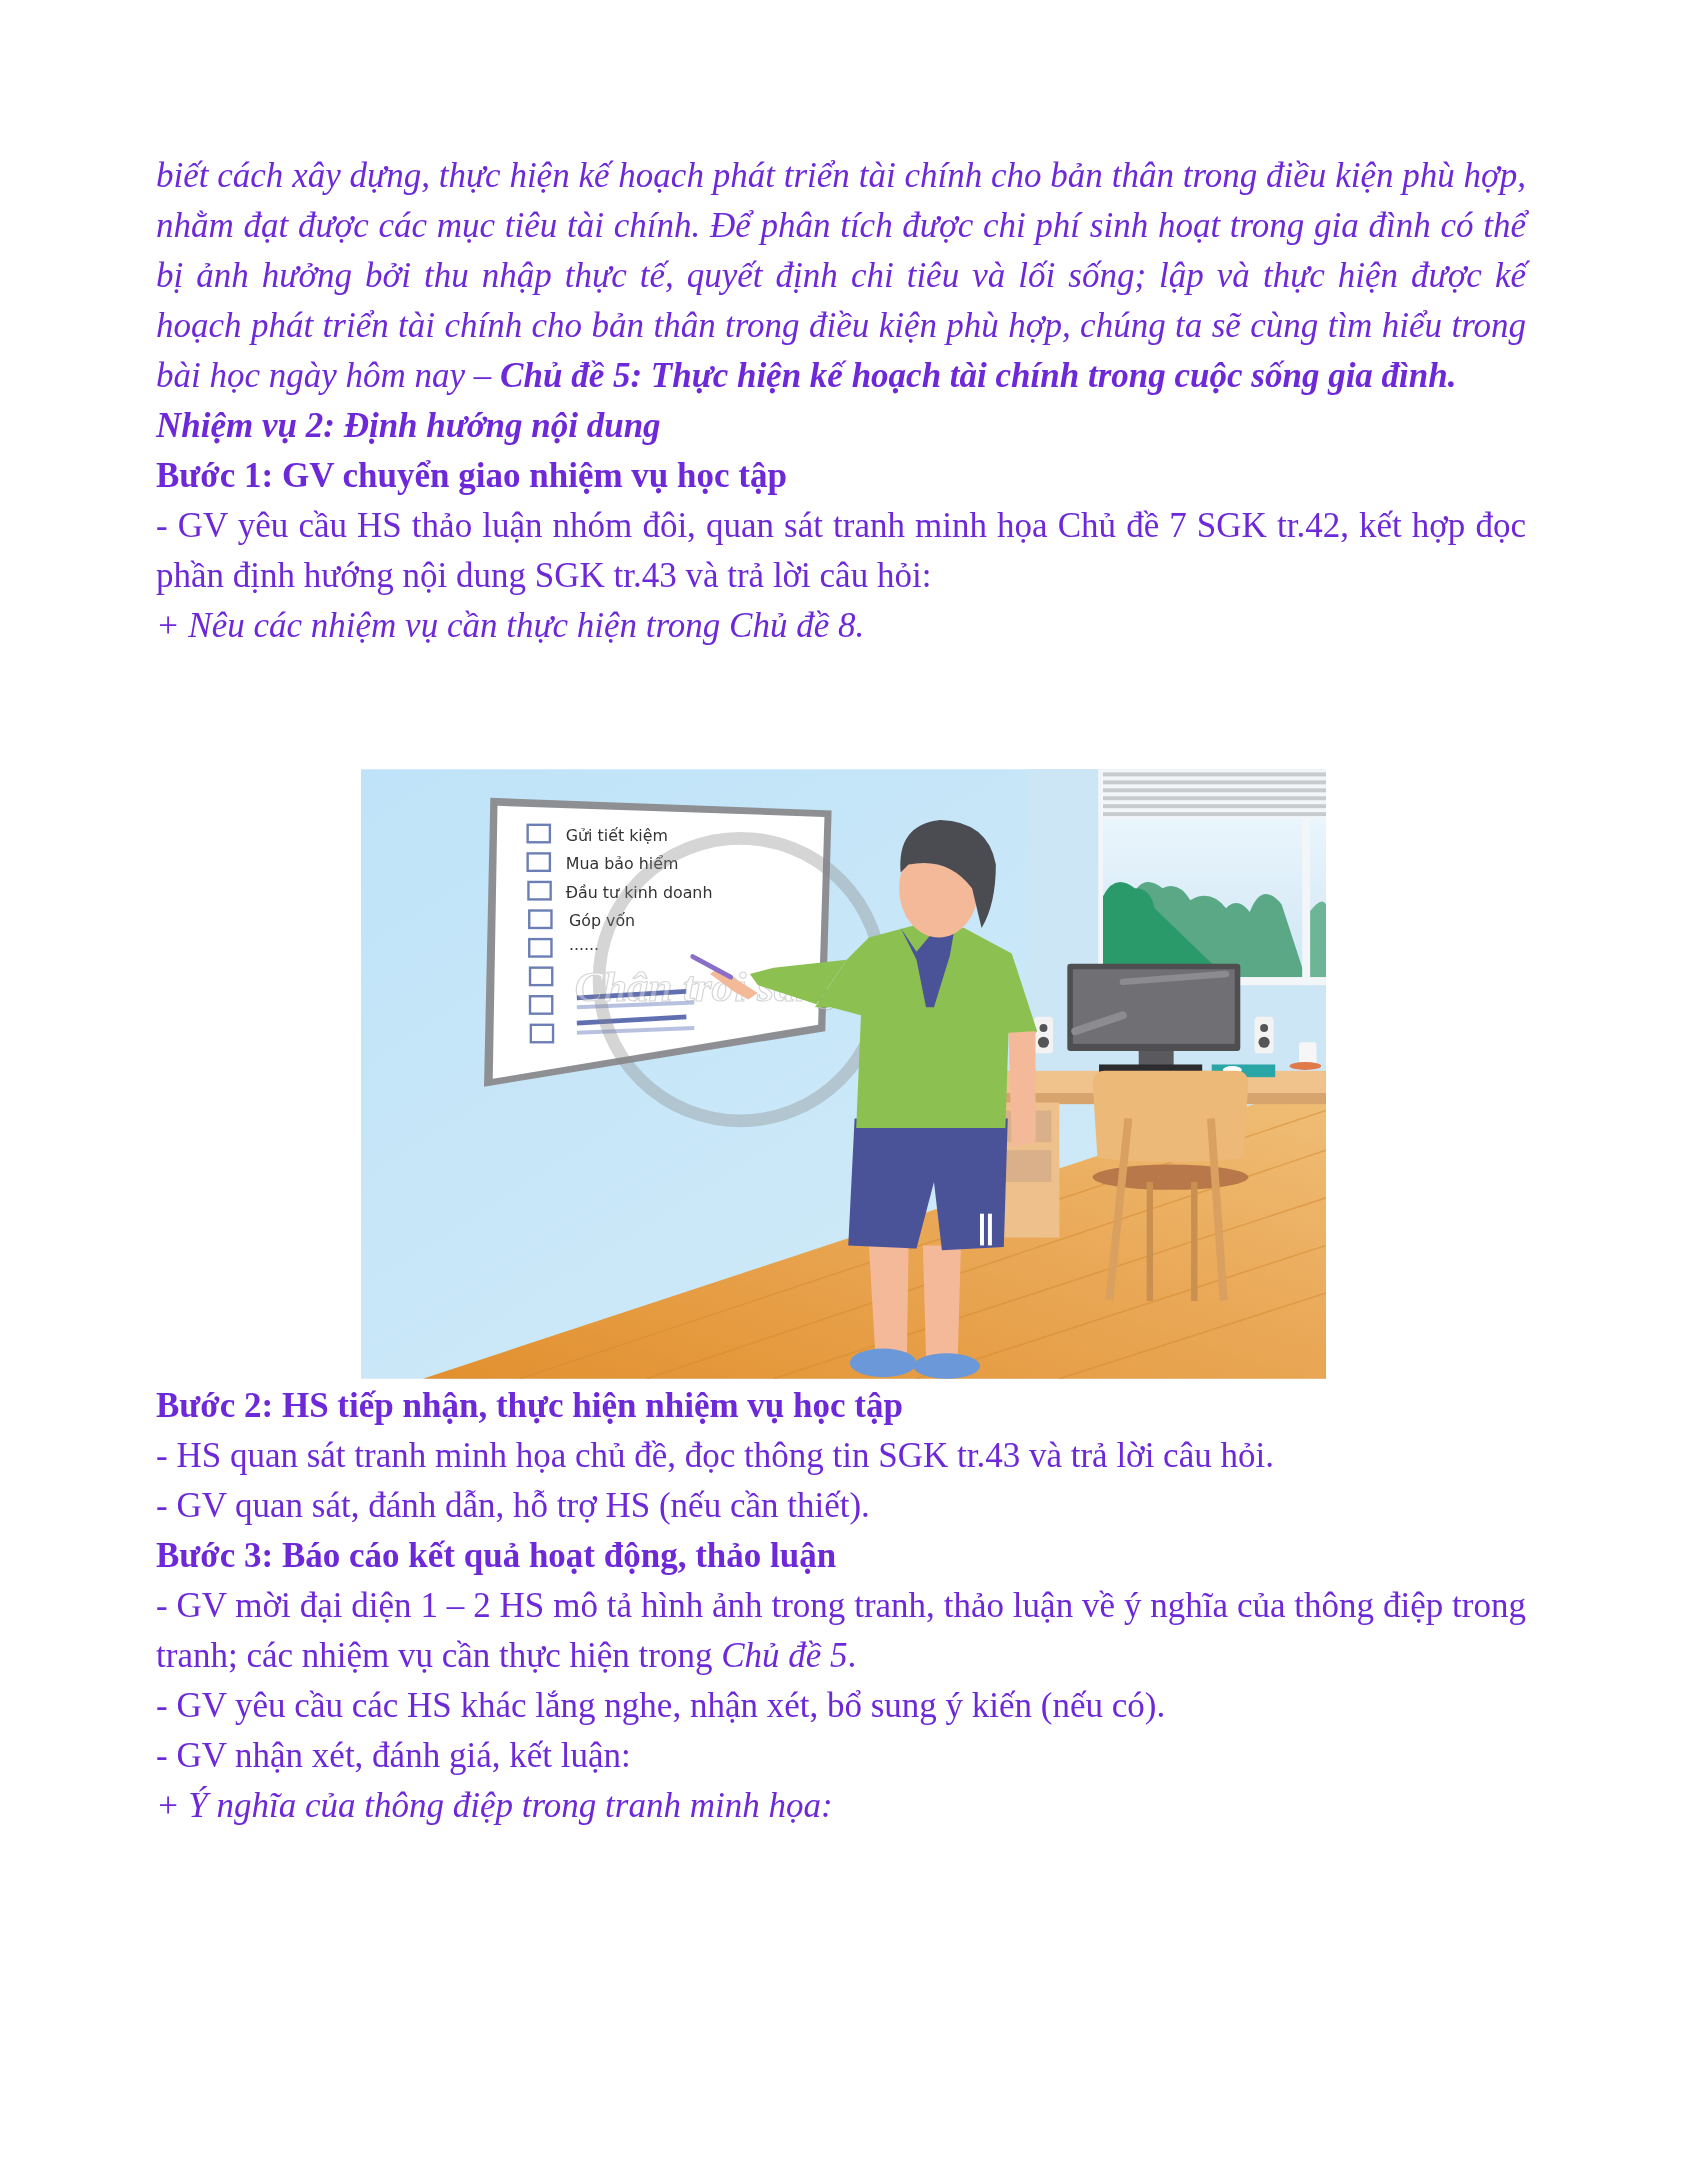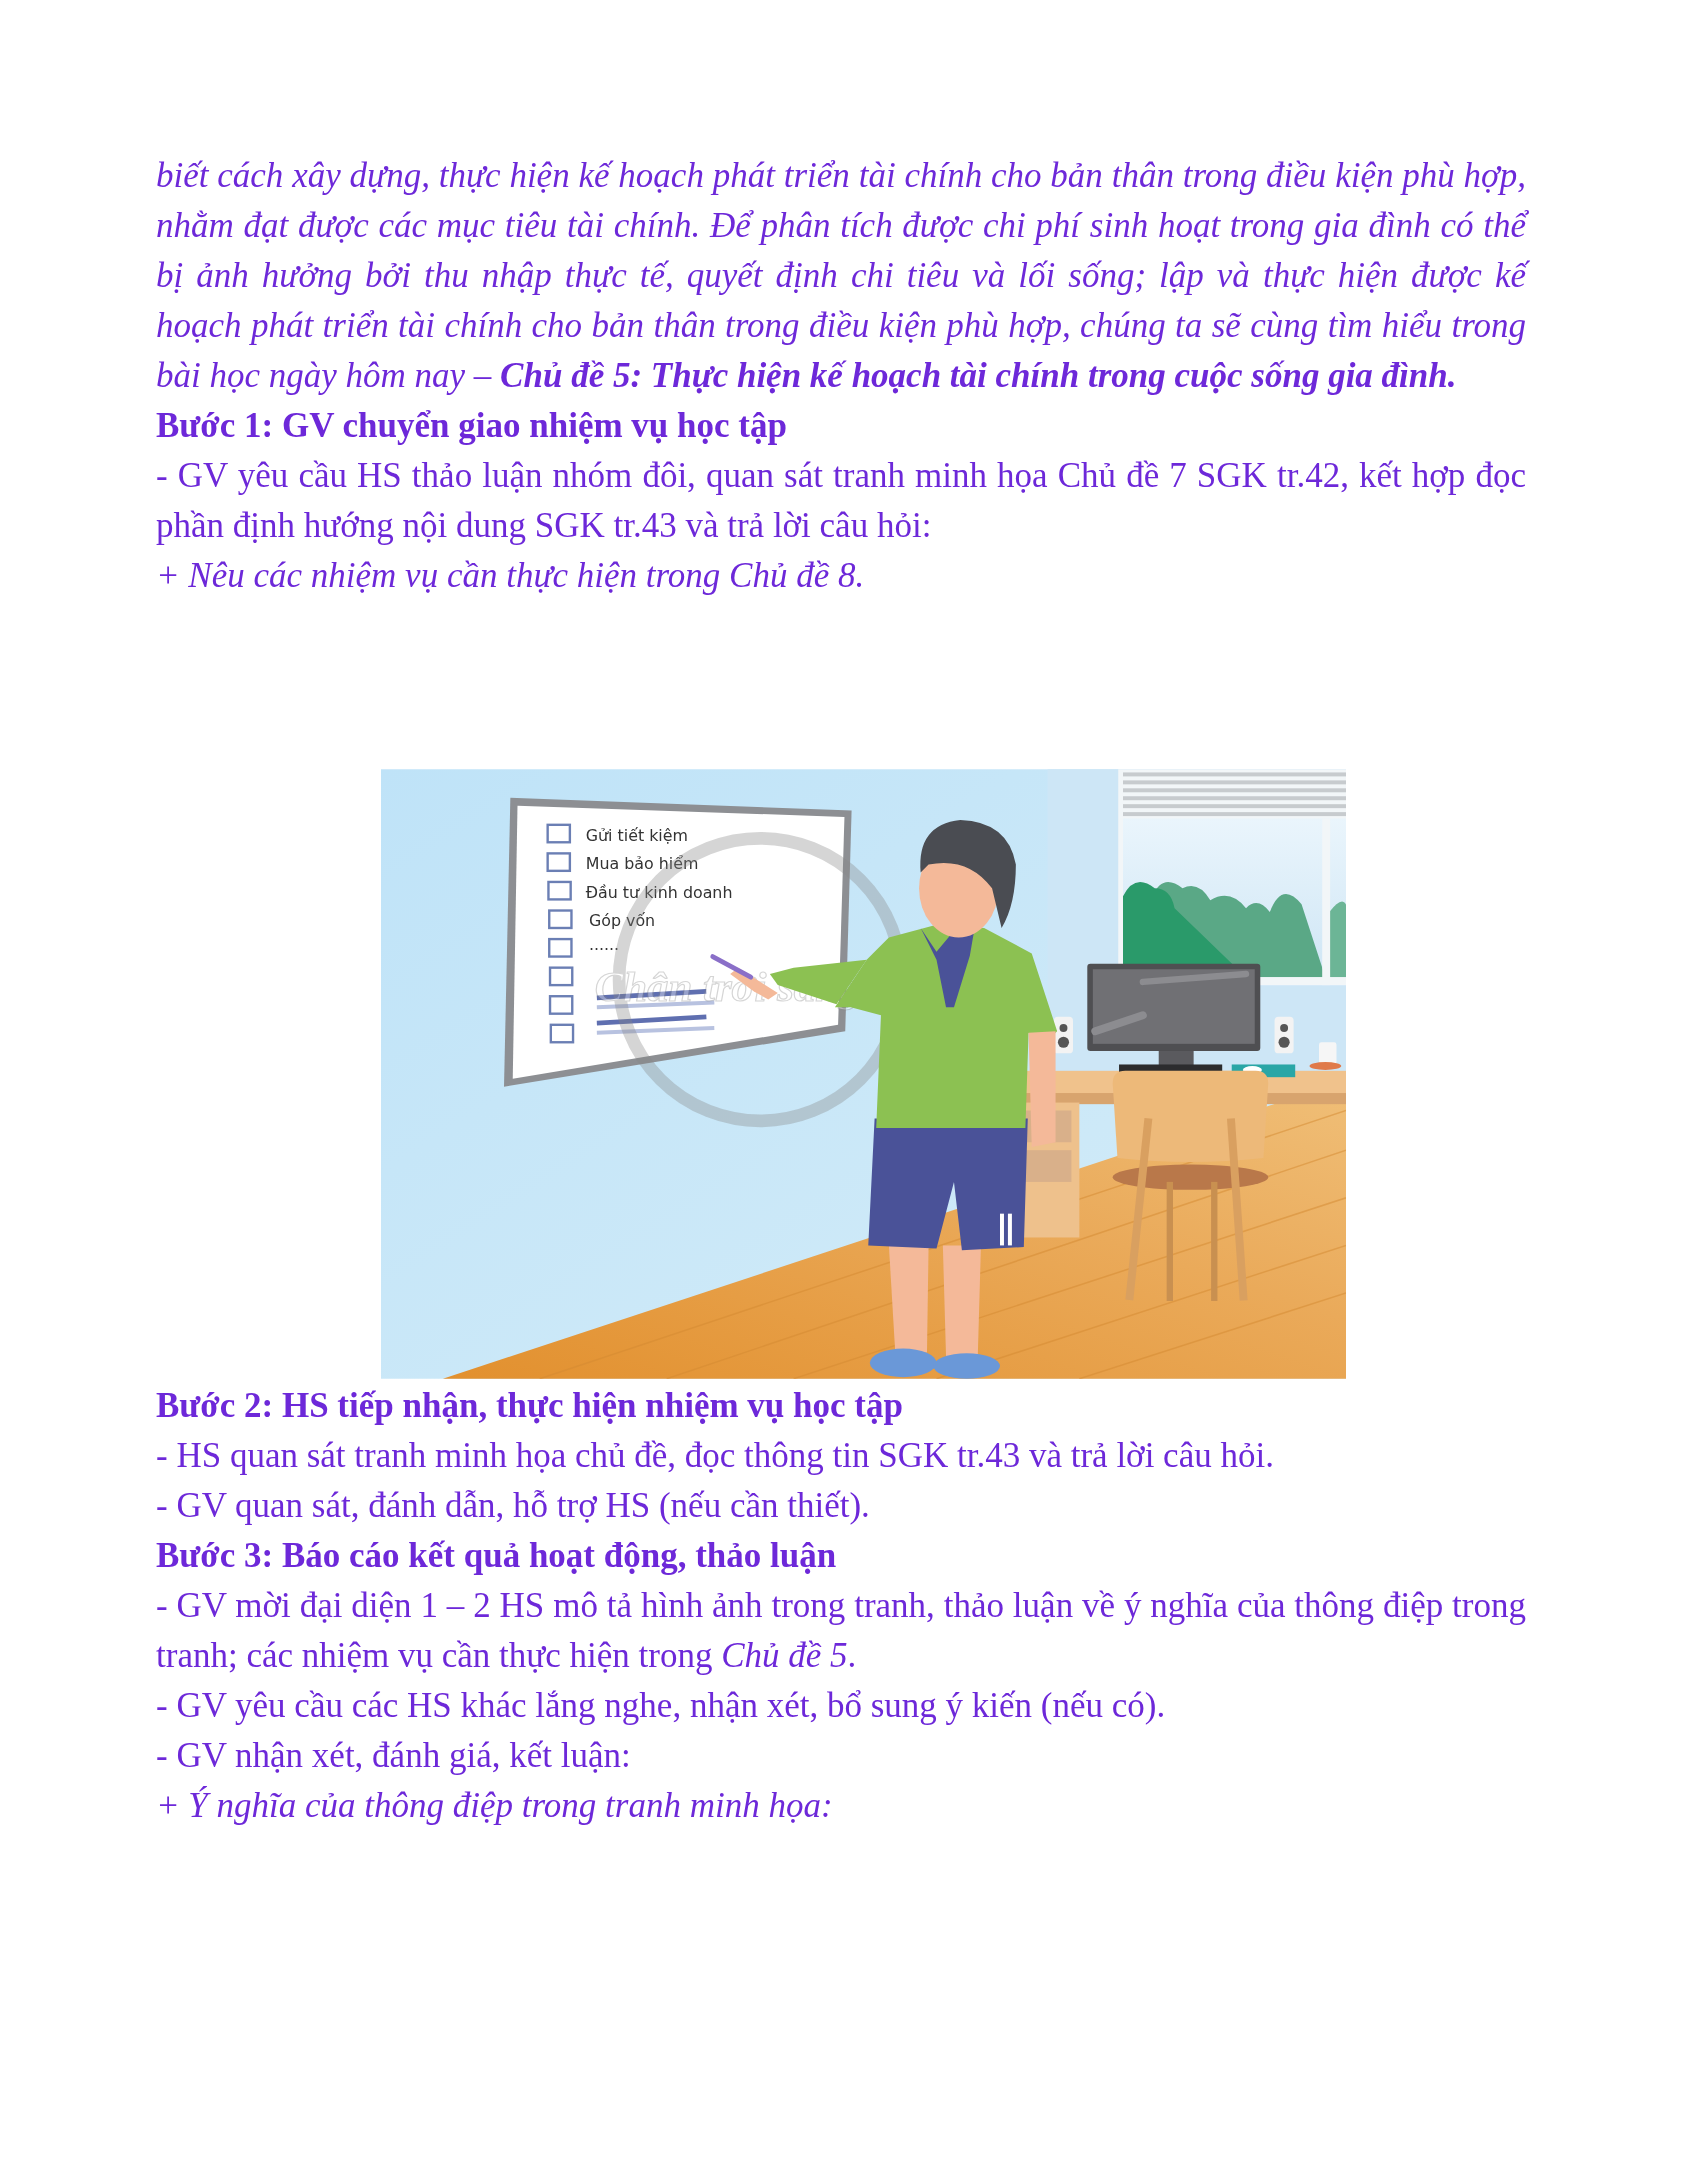--- a/index.html
+++ b/index.html
@@ -12,31 +12,31 @@
   }
   .text-block p { margin: 0; text-align: justify; }
   .text-block p.last-left { text-align-last: left; }
   .i { font-style: italic; }
   .b { font-weight: bold; }
   #top-block { top: 151px; }
   #bottom-block { top: 1381px; }
   .figure {
     position: absolute; left: 361px; top: 769px; width: 965px; height: 610px;
     overflow: hidden;
-    margin-left: 20px;
   }
   .figure svg { display: block; }
 </style>
 </head>
 <body>
 
 <div class="page">
 
   <div class="text-block" id="top-block">
     <p class="last-left"><span class="i">biết cách xây dựng, thực hiện kế hoạch phát triển tài chính cho bản thân trong điều kiện phù hợp, nhằm đạt được các mục tiêu tài chính. Để phân tích được chi phí sinh hoạt trong gia đình có thể bị ảnh hưởng bởi thu nhập thực tế, quyết định chi tiêu và lối sống; lập và thực hiện được kế hoạch phát triển tài chính cho bản thân trong điều kiện phù hợp, chúng ta sẽ cùng tìm hiểu trong bài học ngày hôm nay – </span><span class="i b">Chủ đề 5: Thực hiện kế hoạch tài chính trong cuộc sống gia đình.</span></p>
+    <p class="i b">Nhiệm vụ 2: Định hướng nội dung</p>
     <p class="b">Bước 1: GV chuyển giao nhiệm vụ học tập</p>
     <p class="last-left">- GV yêu cầu HS thảo luận nhóm đôi, quan sát tranh minh họa Chủ đề 7 SGK tr.42, kết hợp đọc phần định hướng nội dung SGK tr.43 và trả lời câu hỏi:</p>
     <p class="i">+ Nêu các nhiệm vụ cần thực hiện trong Chủ đề 8.</p>
   </div>
 
   <div class="figure">
     <svg width="965" height="610" viewBox="0 0 1216 768" xmlns="http://www.w3.org/2000/svg">
       <defs>
         <linearGradient id="wallg" x1="0" y1="0" x2="1" y2="1">
           <stop offset="0" stop-color="#bfe3f8"></stop>

